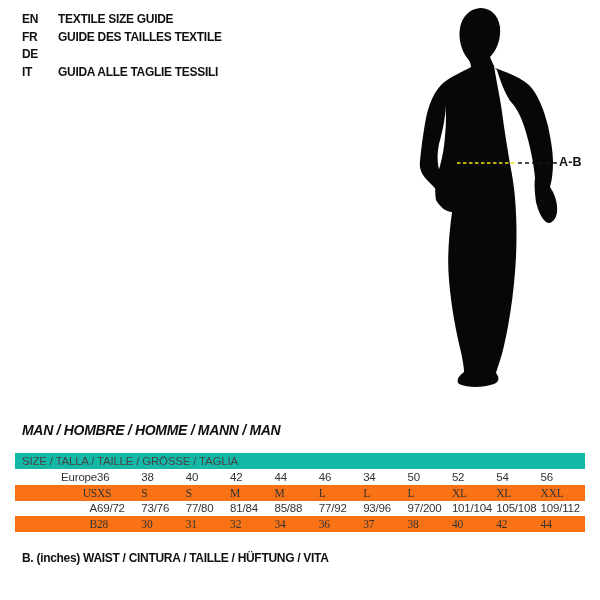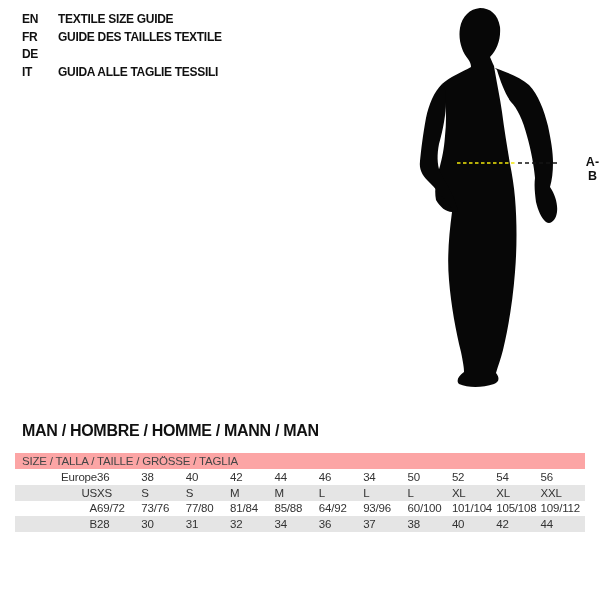--- a/index.html
+++ b/index.html
@@ -12,44 +12,43 @@
   .lang-row{display:flex;height:17.7px;align-items:flex-start;}
   .lang-code{width:36px;font-size:12px;font-weight:700;letter-spacing:-0.3px;}
   .lang-label{font-size:12px;font-weight:700;letter-spacing:-0.3px;white-space:nowrap;}
   .product-title{
     position:absolute;left:22px;top:105px;font-size:12.5px;font-weight:700;
     letter-spacing:-0.3px;white-space:nowrap;
   }
   
   .figure-svg{position:absolute;left:400px;top:0;width:200px;height:410px;}
   .measure-label{
-    position:absolute;left:585px;top:155px;font-size:12.5px;font-weight:600;
+    position:absolute;left:559px;top:155px;font-size:12.5px;font-weight:600;
     letter-spacing:0.2px;
-    text-align:center;
   }
   
   .gender-title{
-    position:absolute;left:22px;top:422px;font-size:16px;font-weight:700;
-    letter-spacing:-0.3px;white-space:nowrap;
+    position:absolute;left:22px;top:422px;font-size:14px;font-weight:700;
+    letter-spacing:-0.3px;white-space:nowrap;font-style:italic;
   }
   
   .table-wrap{position:absolute;left:15px;top:453px;width:570px;}
   .table-header-bar{
-    height:16px;line-height:16px;background:#fca5a5;color:#454545;
+    height:16px;line-height:16px;background:#14b8a6;color:#454545;
     font-size:11.5px;font-weight:400;letter-spacing:-0.2px;padding-left:7px;
     box-sizing:border-box;
   }
   table.size-grid{
     width:570px;border-collapse:collapse;table-layout:fixed;
     font-size:11.5px;color:#333;letter-spacing:-0.2px;
   }
   table.size-grid td{height:15.8px;padding:0;vertical-align:middle;}
   table.size-grid td.row-label{text-align:right;padding-left:7px;}
   table.size-grid col.label-col{width:82px;}
-  table.size-grid tr.alt{background:#e5e5e5;}
+  table.size-grid tr.alt{background:#f97316;font-family:Liberation Serif, serif;}
   
   .footnotes{position:absolute;left:22px;top:551px;}
   .footnote{font-size:12px;font-weight:700;letter-spacing:-0.3px;height:17px;white-space:nowrap;}
 </style>
 </head>
 <body>
 
 <div class="page">
 
   <div class="lang-block">
@@ -178,23 +177,23 @@
           <td>XL</td>
           <td>XXL</td>
         </tr>
         <tr>
           <td class="row-label">A</td>
           <td>69/72</td>
           <td>73/76</td>
           <td>77/80</td>
           <td>81/84</td>
           <td>85/88</td>
-          <td>64/92</td>
+          <td>77/92</td>
           <td>93/96</td>
-          <td>60/100</td>
+          <td>97/200</td>
           <td>101/104</td>
           <td>105/108</td>
           <td>109/112</td>
         </tr>
         <tr class="alt">
           <td class="row-label">B</td>
           <td>28</td>
           <td>30</td>
           <td>31</td>
           <td>32</td>
@@ -204,15 +203,16 @@
           <td>38</td>
           <td>40</td>
           <td>42</td>
           <td>44</td>
         </tr>
       </tbody>
     </table>
   </div>
 
   <div class="footnotes">
+    <div class="footnote">B. (inches) WAIST / CINTURA / TAILLE / HÜFTUNG / VITA</div>
   </div>
 
 </div>
 
 </body></html>

